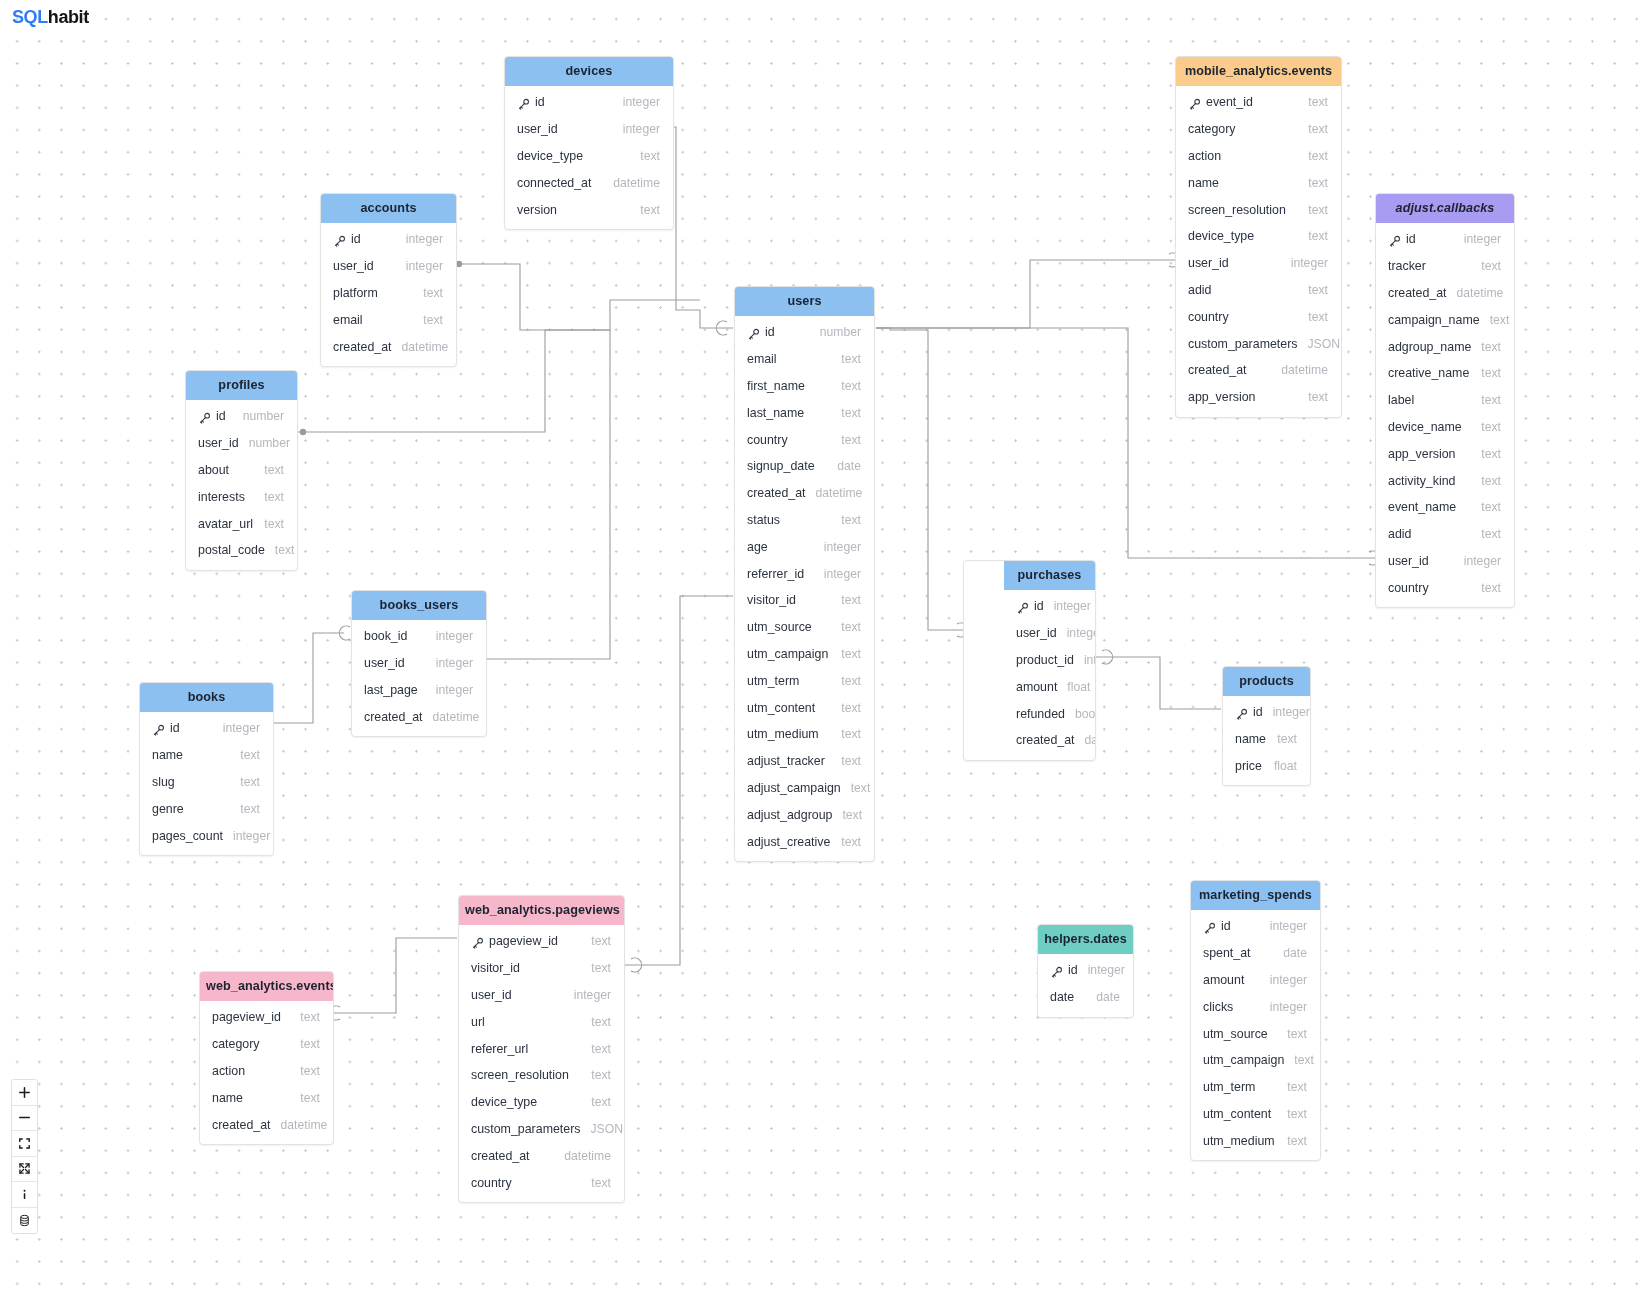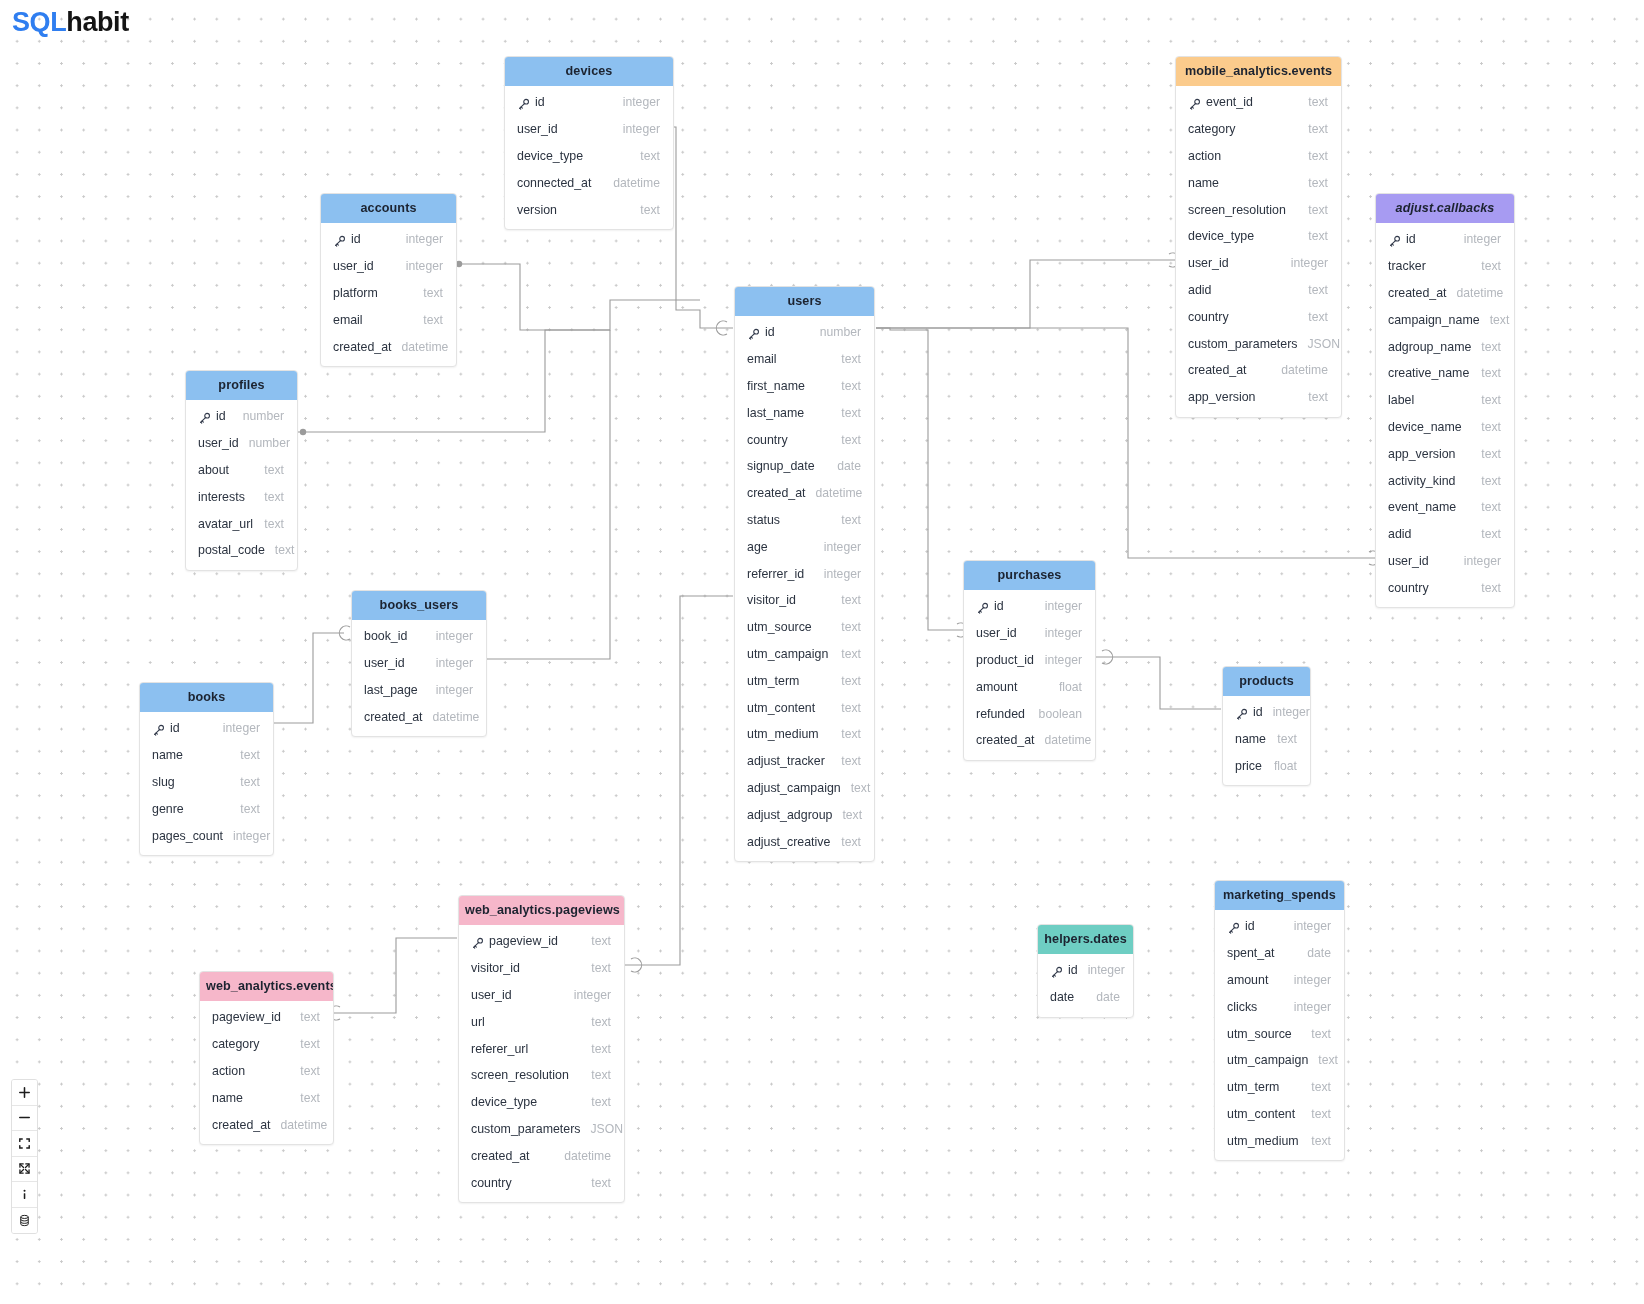--- a/index.html
+++ b/index.html
@@ -14,21 +14,21 @@
     position: relative;
     width: 1644px; height: 1304px;
     background-color: #ffffff;
     background-image: radial-gradient(circle, #c9c9c9 1px, transparent 1.1px);
     background-size: 22.2px 22.2px;
     background-position: 6px 8px;
   }
   #logo {
     position: absolute;
     left: 12px; top: 7px;
-    font-size: 27px;
+    font-size: 18px;
     font-weight: bold;
     letter-spacing: -0.4px;
     z-index: 60;
     user-select: none;
   }
   #logo .sql { color: #2f7ef0; }
   #logo .habit { color: #141414; }
 
   #links { position: absolute; left: 0; top: 0; width: 1644px; height: 1304px; z-index: 1; }
   #links path { fill: none; stroke: #9b9b9b; stroke-width: 1.1px; }
@@ -606,21 +606,21 @@
             <span class="spacer"></span>
             <span class="ftype">text</span>
           </div>
           <div class="row">
             <span class="fname">pages_count</span>
             <span class="spacer"></span>
             <span class="ftype">integer</span>
           </div>
         </div>
       </div>
-      <div class="table" style="left: 963px; top: 560px; width: 133px;">
+      <div class="table" style="left: 963px; top: 560px; width: 133px; padding-left: 40px;">
         <div class="thead hc-blue">purchases</div>
         <div class="rows">
           <div class="row">
             <span class="keyicon">
               <svg viewBox="0 0 16 16" width="13" height="13" aria-hidden="true">
                 <g fill="none" stroke="#31394a" stroke-width="1.3" stroke-linecap="round">
                   <circle cx="11.2" cy="4.6" r="2.9"></circle>
                   <path d="M9.2 6.8 L3.2 12.8"></path>
                   <path d="M5.0 11.0 L6.6 12.6"></path>
                   <path d="M3.4 12.6 L4.6 13.8"></path>
@@ -801,21 +801,21 @@
             <span class="spacer"></span>
             <span class="ftype">integer</span>
           </div>
           <div class="row">
             <span class="fname">date</span>
             <span class="spacer"></span>
             <span class="ftype">date</span>
           </div>
         </div>
       </div>
-      <div class="table" style="left: 1190px; top: 880px; width: 131px; margin-left: 24px;">
+      <div class="table" style="left: 1190px; top: 880px; width: 131px;">
         <div class="thead hc-blue">marketing_spends</div>
         <div class="rows">
           <div class="row">
             <span class="keyicon">
               <svg viewBox="0 0 16 16" width="13" height="13" aria-hidden="true">
                 <g fill="none" stroke="#31394a" stroke-width="1.3" stroke-linecap="round">
                   <circle cx="11.2" cy="4.6" r="2.9"></circle>
                   <path d="M9.2 6.8 L3.2 12.8"></path>
                   <path d="M5.0 11.0 L6.6 12.6"></path>
                   <path d="M3.4 12.6 L4.6 13.8"></path>

